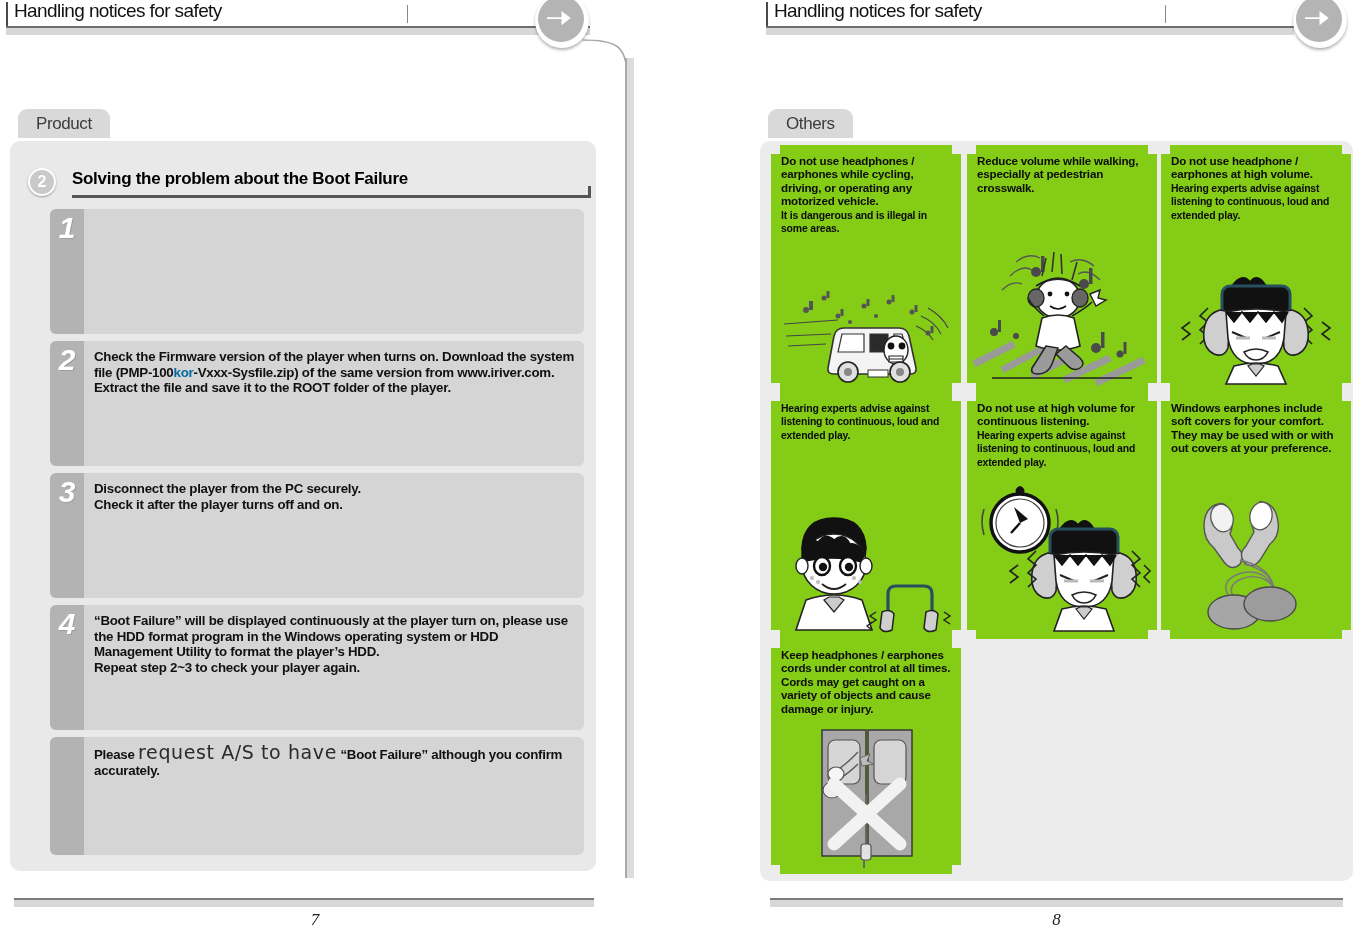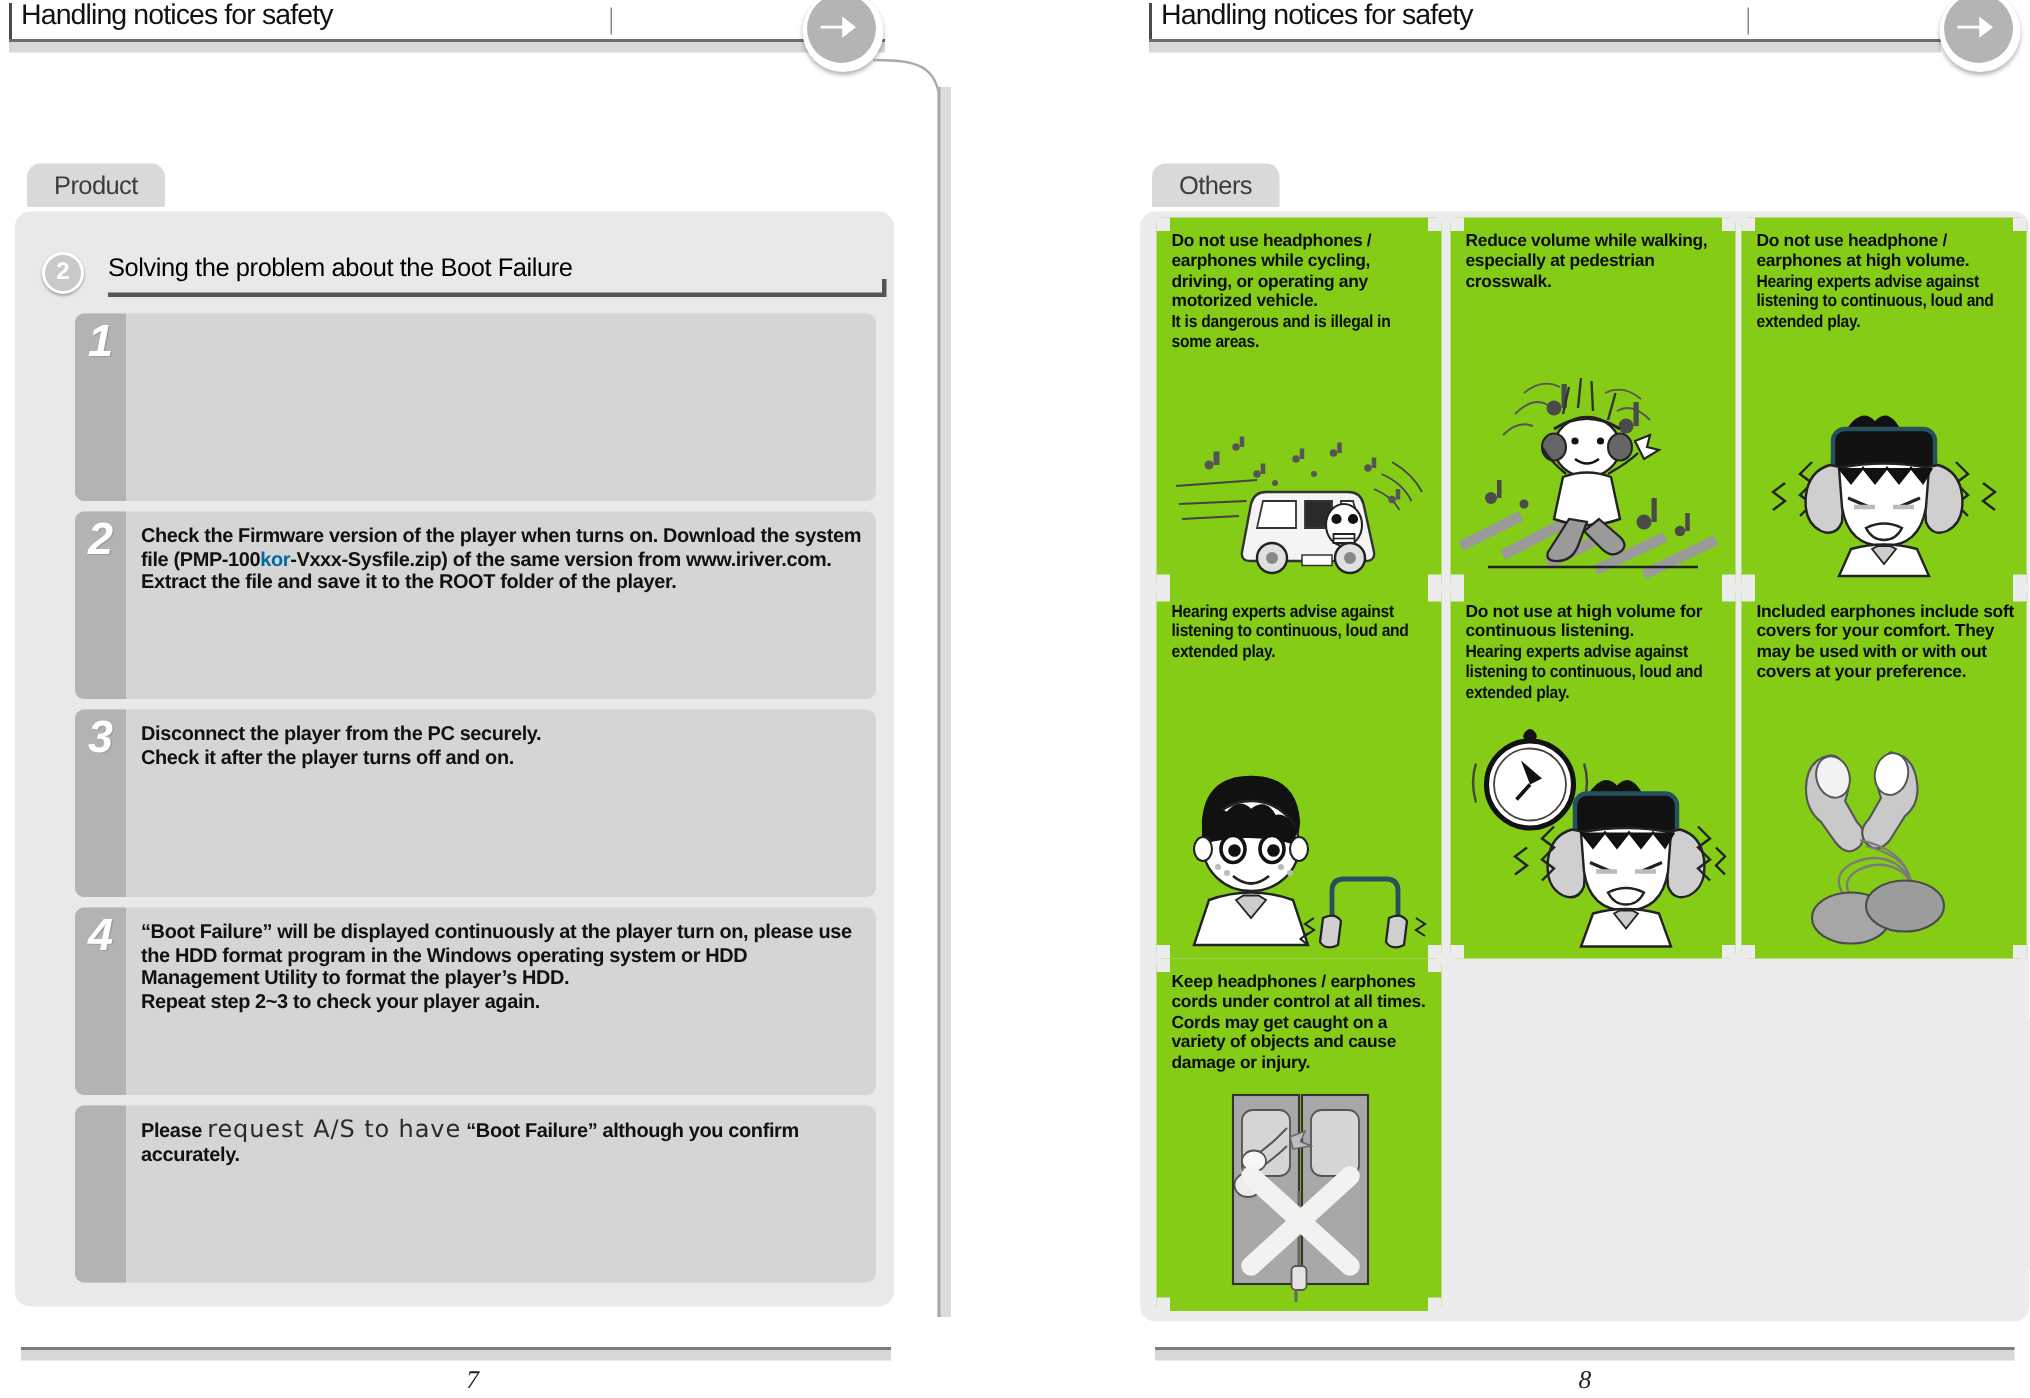--- a/index.html
+++ b/index.html
@@ -91,21 +91,21 @@
     position: absolute; left: 0; top: 1px; width: 28px; height: 28px;
     border-radius: 50%;
     background: #c9c9c9;
     border: 2px solid #ffffff;
     box-shadow: 0 1px 2px rgba(0,0,0,.35);
     color: #ffffff; font-weight: bold; font-size: 16px;
     text-align: center; line-height: 24px;
   }
   .sec-title {
     position: absolute; left: 44px; top: 2px;
-    font-size: 17px; font-weight: normal; color: #000;
+    font-size: 17px; font-weight: bold; color: #000;
     letter-spacing: -0.3px;
   }
   .sec-underline {
     position: absolute; left: 44px; top: 28px; width: 516px; height: 3px;
     background: #555;
   }
   .sec-underline:after {
     content: ""; position: absolute; right: -3px; top: -9px;
     width: 3px; height: 12px; background: #555;
   }
@@ -126,21 +126,21 @@
     text-shadow: 1px 1px 0 rgba(0,0,0,.12);
   }
   .step .txt {
     position: absolute; left: 44px; top: 8px; width: 484px;
     font-size: 13.3px; font-weight: bold; color: #111;
     line-height: 15.6px; letter-spacing: -0.25px;
   }
   .kor { color: #0369a1; }
   .hand {
     font-family: "DejaVu Sans", sans-serif;
-    font-weight: normal; font-size: 16px; color: #2a2a2a;
+    font-weight: normal; font-size: 19px; color: #2a2a2a;
     letter-spacing: 0.6px;
   }
 
   
   .card {
     position: absolute;
     background: #84cc16;
     border-radius: 4px;
   }
   .card .notch-tl, .card .notch-tr,
@@ -521,21 +521,21 @@
           </svg>
         </div>
       </div>
 
       <div class="card" style="left:401px; top:251px; width:190px; height:247px;">
         <div class="notch-tl"></div>
         <div class="notch-tr"></div>
         <div class="notch-bl"></div>
         <div class="notch-br"></div>
         <div class="ctext">
-          <span>Included earphones include soft covers for your comfort. They may be used with or with out covers at your preference.</span>
+          <span>Windows earphones include soft covers for your comfort. They may be used with or with out covers at your preference.</span>
           <span class="narrow"></span>
         </div>
         <div class="art" style="height:145px;">
           <svg width="180" height="145" viewBox="0 0 180 145">
             <g stroke="#555" stroke-width="1.4" fill="#c9c9c9">
               <path d="M52 16 q-14 4 -14 22 q0 14 10 22 l10 14 q8 10 16 2 q6 -8 -2 -16 l-8 -14 q6 -16 -2 -26 q-4 -6 -10 -4z"></path>
               <path d="M96 14 q14 2 16 20 q2 14 -8 22 l-10 16 q-8 10 -16 2 q-6 -8 2 -16 l8 -14 q-6 -16 2 -26 q4 -6 6 -4z"></path>
             </g>
             <ellipse cx="56" cy="30" rx="11" ry="14" fill="#f2f2f2" stroke="#555" stroke-width="1.3" transform="rotate(-16 56 30)"></ellipse>
             <ellipse cx="95" cy="28" rx="11" ry="14" fill="#fff" stroke="#555" stroke-width="1.3" transform="rotate(12 95 28)"></ellipse>

